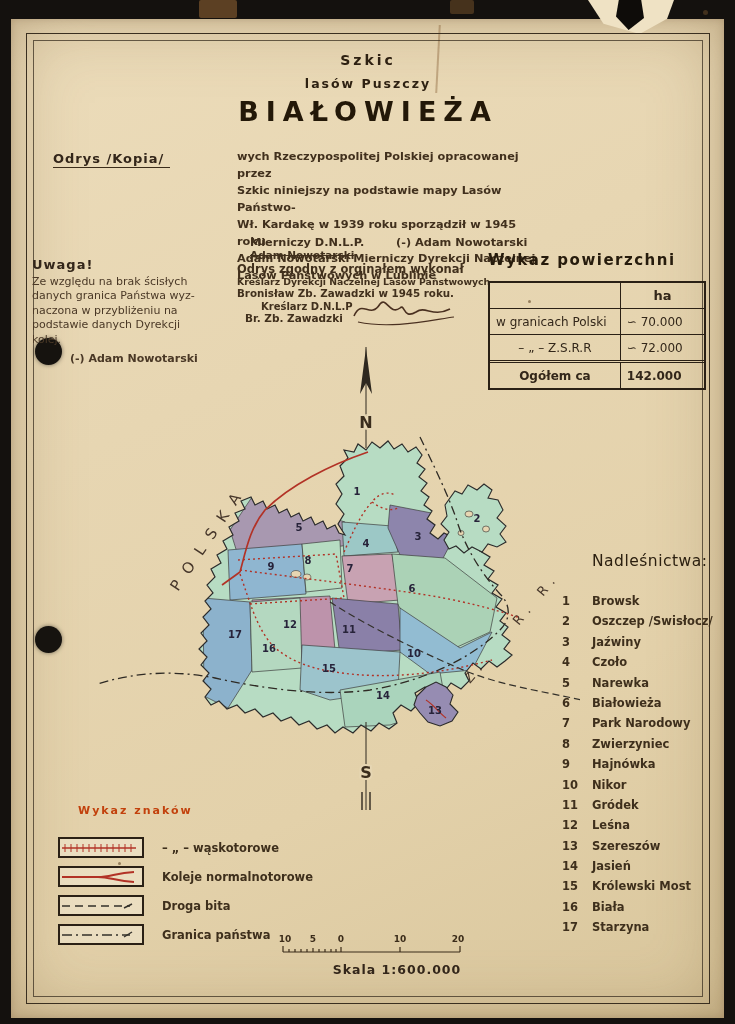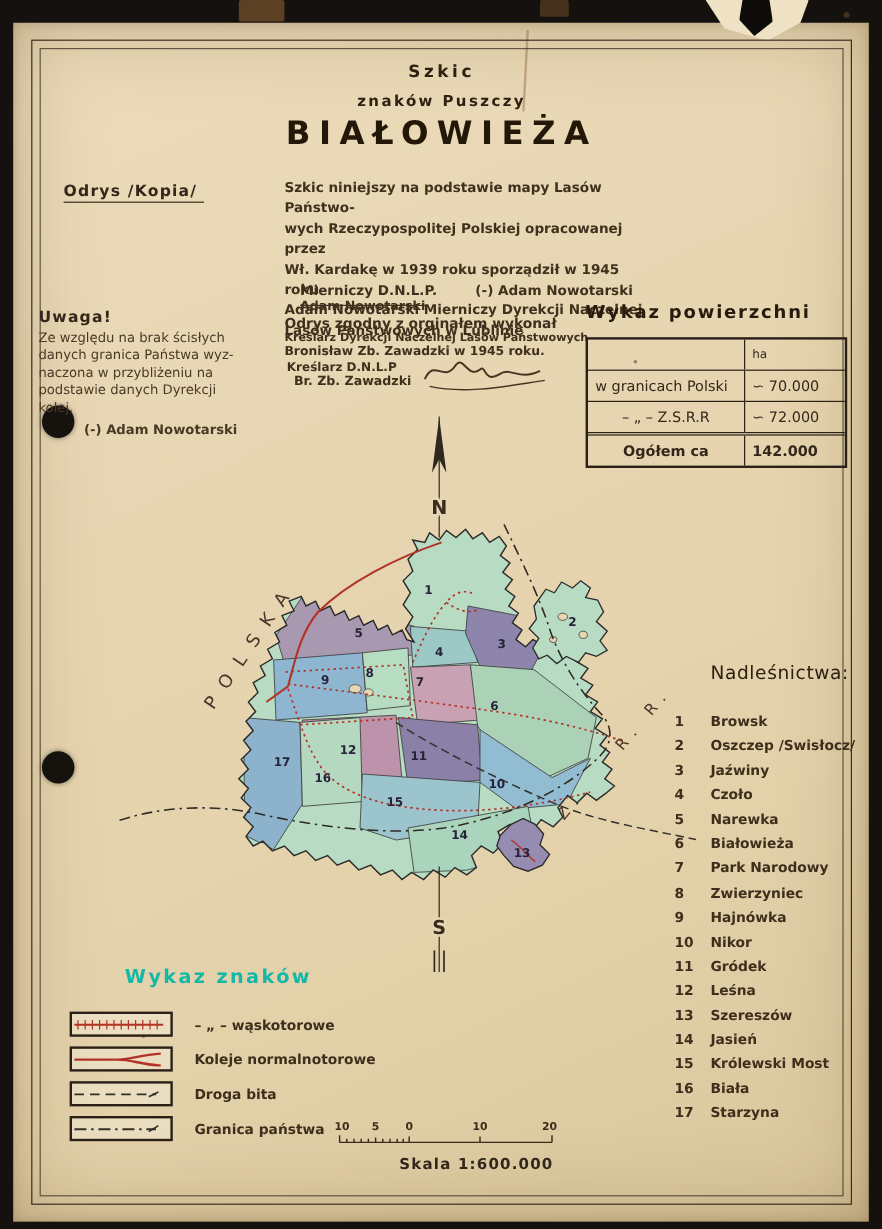--- a/index.html
+++ b/index.html
@@ -34,31 +34,31 @@
   .crossed{text-decoration:line-through}
 
   .note{width:190px;font-size:11px;line-height:14.5px;color:#4a3826}
   .note .t{font-size:13px;font-weight:bold;letter-spacing:1px;color:#33261a;margin-bottom:2px}
   .note .sig{margin-top:5px;padding-left:38px;font-weight:bold}
 
   .tbl-title{font-size:15px;font-weight:bold;letter-spacing:1.5px;color:#261b0c;text-align:left;width:214px}
   table.area{border-collapse:collapse;width:214px;font-size:12px;color:#33271a}
   table.area td{border:0;height:25px;padding:0 6px;vertical-align:middle}
   table.area .vline{border-left:1.4px solid #2a2015}
-  table.area tr.hdr td{border-bottom:1.6px solid #2a2015;font-weight:normal;font-size:10px;text-align:left}
+  table.area tr.hdr td{border-bottom:1.6px solid #2a2015;font-weight:bold;font-size:13px;text-align:center}
   table.area tr.r2 td{border-top:1px solid #2a2015}
   table.area tr.tot td{border-top:3px double #2a2015;font-weight:bold}
   .area-box{border:2px solid #2a2015}
 
   .dlist{width:170px}
   .dlist .t{font-size:15.5px;letter-spacing:.5px;font-weight:normal;color:#2c2010;padding-left:30px;margin-bottom:24px}
   .dlist .row{display:flex;font-size:11.5px;height:20.4px;color:#3e2f1c;font-weight:bold}
   .dlist .num{width:30px}
 
-  .legend .t{font-size:16px;font-weight:bold;letter-spacing:2px;color:#14b8a6;margin-left:46px;margin-bottom:16px}
+  .legend .t{font-size:11px;font-weight:bold;letter-spacing:2px;color:#c2410c;margin-left:20px;margin-bottom:16px}
   .legend .row{display:flex;align-items:center;height:29px}
   .legend .sym{width:82px;height:17px;border:2px solid #2a2015;background:rgba(245,238,220,.45);margin-right:18px;flex:none}
   .legend .lbl{font-size:11.5px;font-weight:bold;color:#3e2f1c}
 
   .scalebar text{font-family:"DejaVu Sans",sans-serif}
   svg text{font-family:"DejaVu Sans",sans-serif}
 </style>
 </head>
 <body>
 
@@ -73,46 +73,46 @@
 <div class="speck" style="left:528px;top:300px;width:3px;height:3px"></div>
 <div class="speck" style="left:118px;top:862px;width:3px;height:3px"></div>
 
 <div class="frame" style="left:26px;top:33px;width:682px;height:969px"></div>
 <div class="frame inner" style="left:33px;top:40px;width:668px;height:955px"></div>
 
 <div class="punch" style="left:35px;top:338px"></div>
 <div class="punch" style="left:35px;top:626px"></div>
 
 <div class="abs title-small" style="left:268px;top:52px;width:200px">Szkic</div>
-<div class="abs title-sub" style="left:268px;top:76px;width:200px">znaków Puszczy</div>
+<div class="abs title-sub" style="left:268px;top:76px;width:200px">lasów Puszczy</div>
 <div class="abs title-main" style="left:218px;top:96px;width:300px">BIAŁOWIEŻA</div>
 
 <div class="abs" style="left:53px;top:148px">
   <span class="stamp">Odrys /Kopia/</span>
 </div>
 
 <div class="abs para" style="left:237px;top:148px">
+  <div>wych Rzeczypospolitej Polskiej opracowanej przez</div>
   <div>Szkic niniejszy na podstawie mapy Lasów Państwo-</div>
-  <div>wych Rzeczypospolitej Polskiej opracowanej przez</div>
   <div>Wł. Kardakę w 1939 roku sporządził w 1945 roku</div>
   <div>Adam Nowotarski Mierniczy Dyrekcji Naczelnej</div>
   <div>Lasów Państwowych w Lublinie</div>
 </div>
 <div class="abs sigrow" style="left:250px;top:236px">
   <span>Mierniczy D.N.L.P.</span>
   <span style="display:inline-block;width:24px"></span>
   <span>(-) Adam Nowotarski</span>
 </div>
 <div class="abs sigrow crossed" style="left:250px;top:249px;font-size:10.5px">Adam Nowotarski</div>
 
 <div class="abs" style="left:237px;top:262px;color:#41301d;font-weight:bold">
   <div style="font-size:11.5px">Odrys zgodny z orginałem wykonał</div>
   <div style="font-size:9.3px">Kreślarz Dyrekcji Naczelnej Lasów Państwowych</div>
   <div style="font-size:10.3px">Bronisław Zb. Zawadzki w 1945 roku.</div>
-  <div style="font-size:10px;margin-left:2px;margin-top:2px">Kreślarz D.N.L.P</div>
+  <div style="font-size:10px;margin-left:24px;margin-top:2px">Kreślarz D.N.L.P</div>
   <div style="font-size:10.5px;margin-left:8px">Br. Zb. Zawadzki</div>
 </div>
 <svg class="abs" style="left:348px;top:290px" width="120" height="42" viewBox="0 0 120 42">
   <path d="M6,26 C14,8 22,30 32,14 C38,6 42,26 52,18 C57,13 55,30 68,22 C78,15 84,28 102,19" stroke="#4a3020" stroke-width="1.6" fill="none"></path>
   <path d="M10,32 C42,39 78,31 106,27" stroke="#4a3020" stroke-width="1.2" fill="none"></path>
 </svg>
 
 <div class="abs note" style="left:32px;top:258px">
   <div class="t">Uwaga!</div>
   <div>Ze względu na brak ścisłych</div>

